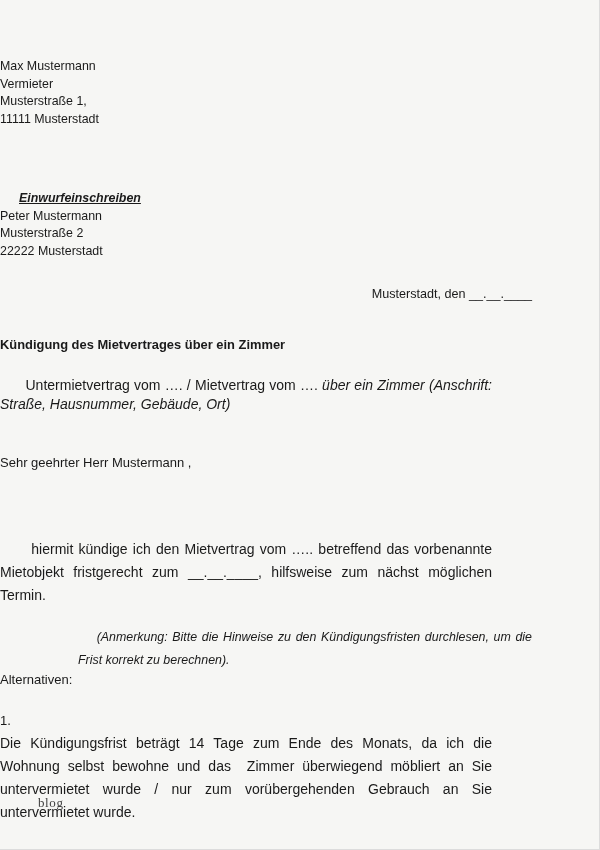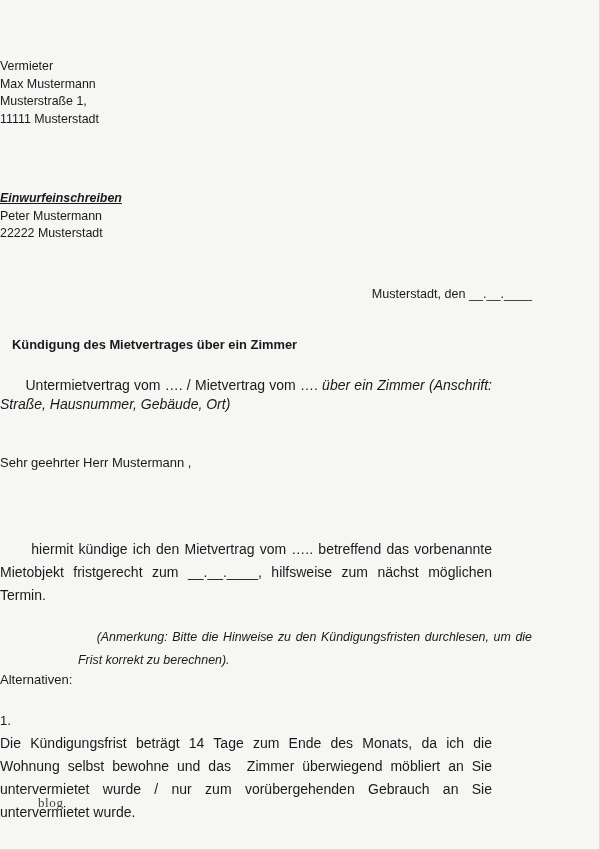--- a/index.html
+++ b/index.html
@@ -41,20 +41,21 @@
 
   .addr-block .line {
     font-size: 12.4px;
     line-height: 17.6px;
   }
 
   .hdr-underline {
     font-weight: bold;
     font-style: italic;
     text-decoration: underline;
+    padding-left: 19px;
   }
 
   .date-line {
     position: absolute;
     left: 40px;
     width: 492px;
     text-align: right;
     font-size: 12.6px;
     line-height: 18px;
     padding-right: 0px;
@@ -62,21 +63,20 @@
   .date-line .date-inner {
     display: inline-block;
     padding-right: 0px;
     padding-left: 26px;
   }
 
   .subject {
     font-weight: bold;
     font-size: 12.9px;
     line-height: 18px;
-    margin-left: 12px;
   }
 
   .para {
     font-size: 14px;
     line-height: 23px;
     text-align: justify;
     text-justify: inter-word;
     white-space: pre-wrap;
   }
 
@@ -112,29 +112,30 @@
     font-family: Liberation Serif, serif;
     user-select: none;
   }
 </style>
 </head>
 <body>
 
 <div class="page">
 
   <div class="block addr-block" style="top:58px;">
+    <div class="line">Max Mustermann</div>
     <div class="line">Vermieter</div>
-    <div class="line">Max Mustermann</div>
     <div class="line">Musterstraße 1,</div>
     <div class="line">11111 Musterstadt</div>
   </div>
 
   <div class="block addr-block" style="top:190px;">
     <div class="line hdr-underline">Einwurfeinschreiben</div>
     <div class="line">Peter Mustermann</div>
+    <div class="line">Musterstraße 2</div>
     <div class="line">22222 Musterstadt</div>
   </div>
 
   <div class="date-line" style="top:285px;">
     <span class="date-inner">Musterstadt, den __.__.____</span>
   </div>
 
   <div class="block" style="top:336px;">
     <div class="subject">Kündigung des Mietvertrages über ein Zimmer</div>
   </div>

